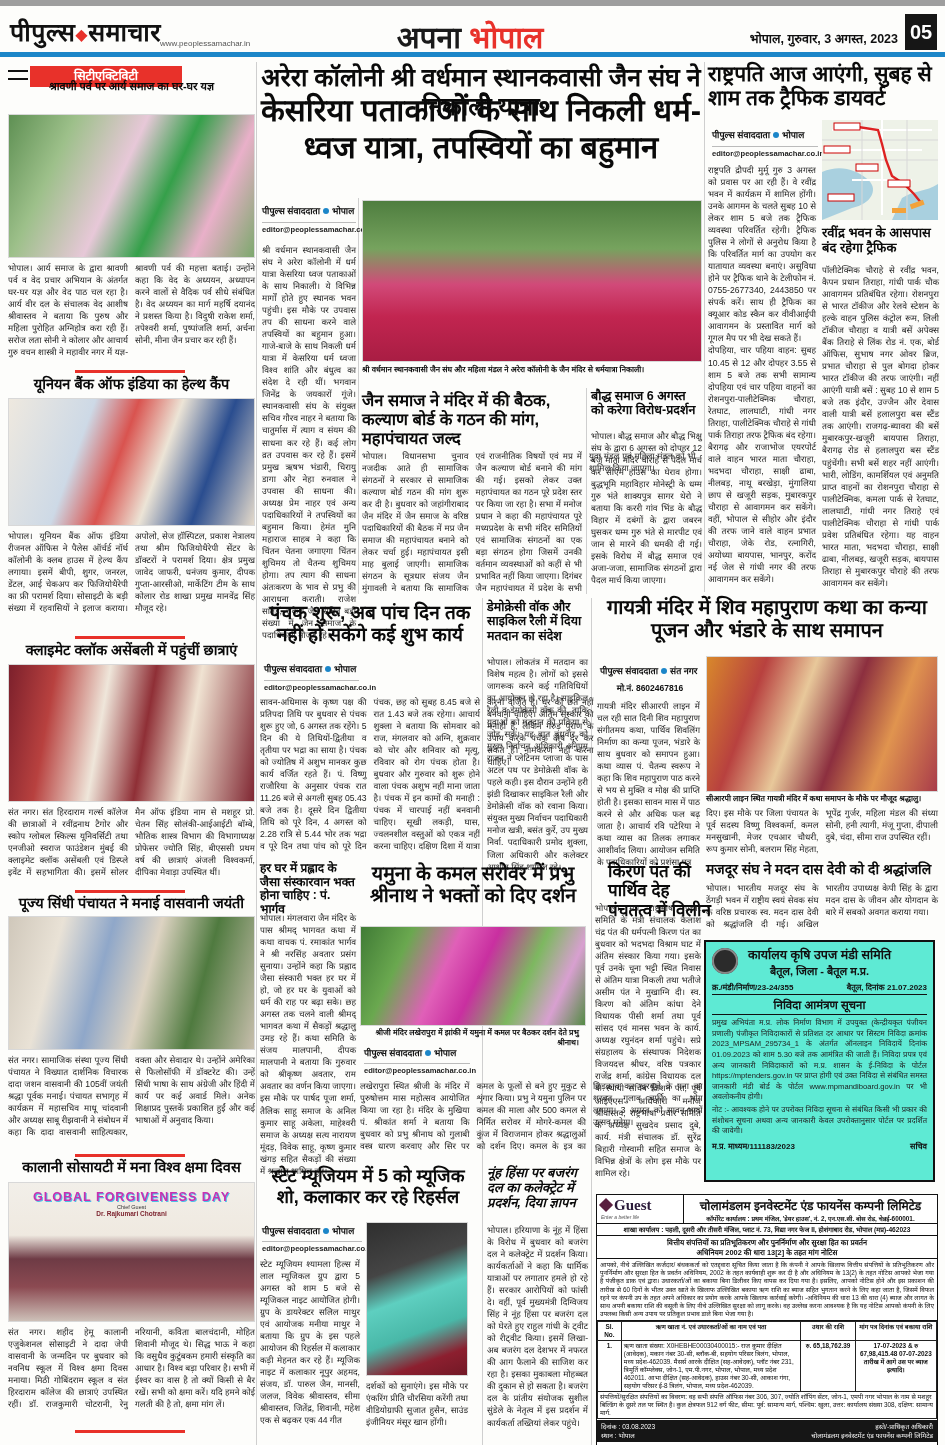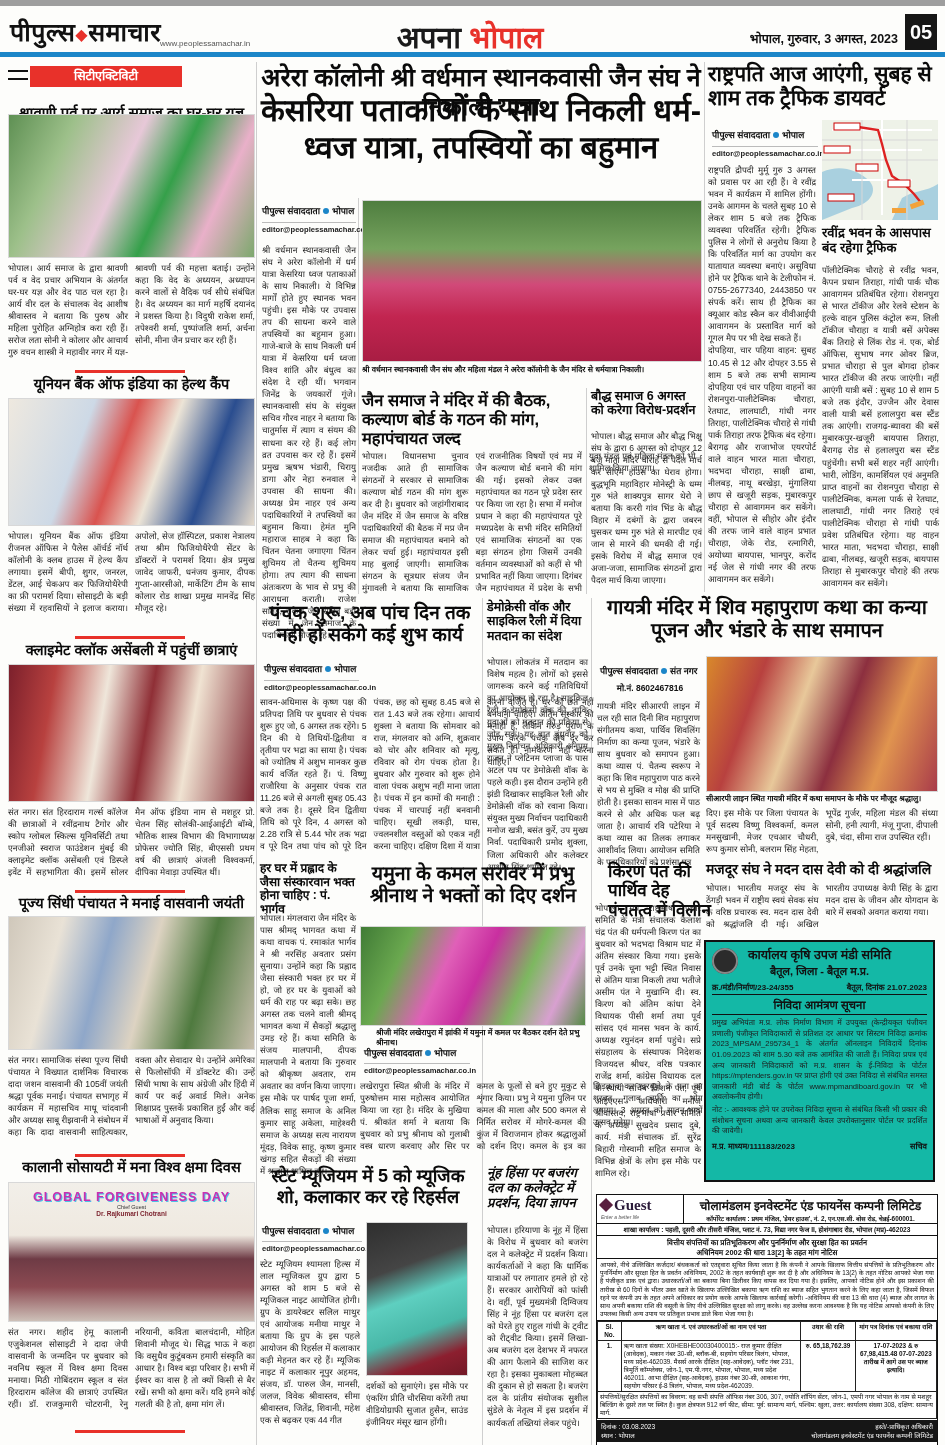--- a/index.html
+++ b/index.html
@@ -15,21 +15,21 @@
   .email{font-size:7.6px;font-weight:700;color:#222;border-top:1px solid #bbb;padding-top:2px;}
   .caption{font-size:7.8px;font-weight:700;color:#111;line-height:1.25;}
   .photo{box-shadow:0 0 0 1px #d8d8d8 inset;}
   .red-rule{background:#e8312a;height:3px;}
   .vrule{position:absolute;width:1px;background:#cfcfcf;}
   .blue-band{position:absolute;left:0;top:46px;width:945px;height:5px;background:#1c86c8;}
   .pagebox{position:absolute;left:905px;top:8px;width:32px;height:36px;background:#161616;color:#fff;
            font-weight:700;font-size:20px;text-align:center;line-height:36px;}
   .citylabel{position:absolute;left:30px;top:60px;width:152px;height:21px;background:#e8312a;color:#fff;
              font-weight:700;font-size:12.5px;text-align:center;line-height:21px;}
-  .adbox{border:2px solid #111;background:#14b8a6;}
+  .adbox{border:2px solid #111;background:#5eead4;}
   .cholatable{width:100%;border-collapse:collapse;font-size:6.4px;line-height:1.25;}
   .cholatable td,.cholatable th{border:1px solid #222;padding:1px 2px;vertical-align:top;text-align:left;}
   .prewrap{white-space:pre-line;}
   .mapsvg{display:block;}
 </style>
 </head>
 <body>
 
 <div class="page">
 
@@ -49,21 +49,21 @@
   <div class="vrule" style="left:704px;top:56px;height:530px;"></div>
   <div class="vrule" style="left:586px;top:382px;height:206px;"></div>
   <div class="vrule" style="left:482px;top:592px;height:848px;"></div>
   <div class="vrule" style="left:591px;top:592px;height:848px;"></div>
   <div class="vrule" style="left:358px;top:192px;height:396px;"></div>
 
   <div class="citylabel">सिटीएक्टिविटी</div>
   <div class="abs" style="left:8px;top:64px;width:20px;height:2px;background:#111;"></div>
   <div class="abs" style="left:8px;top:72px;width:20px;height:2px;background:#111;"></div>
 
-  <div class="abs hl" style="left:8px;top:98px;width:247px;font-size:15px;">श्रावणी पर्व पर आर्य समाज का घर-घर यज्ञ</div>
+  <div class="abs hl" style="left:8px;top:74px;width:247px;font-size:11px;">श्रावणी पर्व पर आर्य समाज का घर-घर यज्ञ</div>
   <div class="abs photo" style="left:8px;top:108px;width:247px;height:144px;background:linear-gradient(115deg,#5d8f52 0%,#9dc08a 22%,#e7c8d8 45%,#35a04a 62%,#e9b0c9 80%,#7aa86b 100%);"></div>
   <div class="abs body-text c2" style="left:8px;top:256px;width:247px;height:104px;">भोपाल। आर्य समाज के द्वारा श्रावणी पर्व व वेद प्रचार अभियान के अंतर्गत घर-घर यज्ञ और वेद पाठ चल रहा है। आर्य वीर दल के संचालक वेद आशीष श्रीवास्तव ने बताया कि पुरुष और महिला पुरोहित अग्निहोत्र करा रही हैं। सरोज लता सोनी ने कोलार और आचार्य गुरु वचन शास्त्री ने महावीर नगर में यज्ञ-श्रावणी पर्व की महत्ता बताई। उन्होंने कहा कि वेद के अध्ययन, अध्यापन करने वालों से वैदिक पर्व सीधे संबंधित है। वेद अध्ययन का मार्ग महर्षि दयानंद ने प्रशस्त किया है। विदुषी राकेश शर्मा, तपेश्वरी शर्मा, पुष्पांजलि शर्मा, अर्चना सोनी, मीना जैन प्रचार कर रही हैं।</div>
   <div class="abs red-rule" style="left:75px;top:364px;width:110px;"></div>
 
   <div class="abs hl" style="left:8px;top:370px;width:247px;font-size:14.5px;">यूनियन बैंक ऑफ इंडिया का हेल्थ कैंप</div>
   <div class="abs photo" style="left:8px;top:392px;width:247px;height:128px;background:linear-gradient(110deg,#efe9df 0%,#cdd9e6 30%,#d9534f 45%,#ece4d6 60%,#2a4d8f 78%,#e8ddcc 100%);"></div>
   <div class="abs body-text c2" style="left:8px;top:524px;width:247px;height:102px;">भोपाल। यूनियन बैंक ऑफ इंडिया रीजनल ऑफिस ने पैलेस ऑर्चर्ड नॉर्थ कॉलोनी के क्लब हाउस में हेल्थ कैंप लगाया। इसमें बीपी, शुगर, जनरल, डेंटल, आई चेकअप कर फिजियोथैरेपी का फ्री परामर्श दिया। सोसाइटी के बड़ी संख्या में रहवासियों ने इलाज कराया। अपोलो, सेज हॉस्पिटल, प्रकाश नेत्रालय तथा श्रीम फिजियोथैरेपी सेंटर के डॉक्टरों ने परामर्श दिया। क्षेत्र प्रमुख जावेद जाफरी, धनंजय कुमार, दीपक गुप्ता-आरसीओ, मार्केटिंग टीम के साथ कोलार रोड शाखा प्रमुख मानवेंद्र सिंह मौजूद रहे।</div>
   <div class="abs red-rule" style="left:75px;top:630px;width:110px;"></div>
 
   <div class="abs hl" style="left:8px;top:636px;width:247px;font-size:14.5px;">क्लाइमेट क्लॉक असेंबली में पहुंचीं छात्राएं</div>
@@ -156,21 +156,21 @@
   <div class="abs body-text c2" style="left:706px;top:801px;width:232px;height:52px;">दिए। इस मौके पर जिला पंचायत के पूर्व सदस्य विष्णु विश्वकर्मा, कमल मनसुखानी, मेजर एचआर चौधरी, रूप कुमार सोनी, बलराम सिंह मेहता, भूपेंद्र गुर्जर, महिला मंडल की संध्या सोनी, हनी त्यागी, मंजू गुप्ता, दीपाली दुबे, चंदा, सीमा राज उपस्थित रहीं।</div>
 
   <div class="abs hl hl-left" style="left:706px;top:856px;width:232px;font-size:14px;">मजदूर संघ ने मदन दास देवी को दी श्रद्धांजलि</div>
   <div class="abs body-text c2" style="left:706px;top:876px;width:232px;height:52px;">भोपाल। भारतीय मजदूर संघ के ठेंगड़ी भवन में राष्ट्रीय स्वयं सेवक संघ के वरिष्ठ प्रचारक स्व. मदन दास देवी को श्रद्धांजलि दी गई। अखिल भारतीय उपाध्यक्ष केपी सिंह के द्वारा मदन दास के जीवन और योगदान के बारे में सबको अवगत कराया गया।</div>
 
   <div class="abs hl hl-left" style="left:260px;top:856px;width:96px;font-size:12px;">हर घर में प्रह्लाद के जैसा संस्कारवान भक्त होना चाहिए : पं. भार्गव</div>
   <div class="abs body-text" style="left:260px;top:906px;width:96px;height:246px;">भोपाल। मंगलवारा जैन मंदिर के पास श्रीमद् भागवत कथा में कथा वाचक पं. रमाकांत भार्गव ने श्री नरसिंह अवतार प्रसंग सुनाया। उन्होंने कहा कि प्रह्लाद जैसा संस्कारी भक्त हर घर में हो, जो हर घर के युवाओं को धर्म की राह पर बढ़ा सके। छह अगस्त तक चलने वाली श्रीमद् भागवत कथा में सैकड़ों श्रद्धालु उमड़ रहे हैं। कथा समिति के संजय मालपानी, दीपक मालपानी ने बताया कि गुरुवार को श्रीकृष्ण अवतार, राम अवतार का वर्णन किया जाएगा। इस मौके पर पार्षद पूजा शर्मा, तैलिक साहू समाज के अनिल कुमार साहू अकेला, माहेश्वरी समाज के अध्यक्ष सत्य नारायण मूंदड़, विवेक साहू, कृष्ण कुमार खंगड़ सहित सैकड़ों की संख्या में श्रद्धालु शामिल हुए।</div>
 
   <div class="abs hl" style="left:360px;top:856px;width:226px;font-size:19.5px;">यमुना के कमल सरोवर में प्रभु श्रीनाथ ने भक्तों को दिए दर्शन</div>
   <div class="abs photo" style="left:360px;top:920px;width:226px;height:100px;background:linear-gradient(115deg,#3f7a35 0%,#6aa84f 20%,#e060b8 38%,#c92fa0 52%,#7db860 70%,#d8a0d0 85%,#4f8a3f 100%);"></div>
-  <div class="abs caption" style="left:376px;top:1022px;width:226px;">श्रीजी मंदिर लखेरापुरा में झांकी में यमुना में कमल पर बैठकर दर्शन देते प्रभु श्रीनाथ।</div>
+  <div class="abs caption" style="left:353px;top:1022px;width:226px;text-align:right;">श्रीजी मंदिर लखेरापुरा में झांकी में यमुना में कमल पर बैठकर दर्शन देते प्रभु श्रीनाथ।</div>
   <div class="abs byline" style="left:364px;top:1040px;">
     <span>पीपुल्स संवाददाता</span><span class="dot"></span><span>भोपाल</span>
   </div>
   <div class="abs email" style="left:364px;top:1057px;width:106px;">editor@peoplessamachar.co.in</div>
   <div class="abs body-text c2" style="left:360px;top:1074px;width:226px;height:78px;">लखेरापुरा स्थित श्रीजी के मंदिर में पुरुषोत्तम मास महोत्सव आयोजित किया जा रहा है। मंदिर के मुखिया पं. श्रीकांत शर्मा ने बताया कि बुधवार को प्रभु श्रीनाथ को गुलाबी वस्त्र धारण करवाए और सिर पर कमल के फूलों से बने हुए मुकुट से शृंगार किया। प्रभु ने यमुना पुलिन पर कमल की माला और 500 कमल से निर्मित सरोवर में मोगरे-कमल की कुंज में विराजमान होकर श्रद्धालुओं को दर्शन दिए। कमल के इत्र का छिड़काव कर खरबूजे के पना का शरबत, गुलाब बर्फी का भोग लगाया। 3 अगस्त को सावन-भादों उत्सव मनेगा।</div>
 
   <div class="abs hl hl-left" style="left:608px;top:856px;width:106px;font-size:17px;">किरण पंत की पार्थिव देह पंचतत्व में विलीन</div>
   <div class="abs body-text" style="left:595px;top:896px;width:106px;height:258px;">भोपाल। मप्र राष्ट्रभाषा प्रचार समिति के मंत्री संचालक कैलाश चंद्र पंत की धर्मपत्नी किरण पंत का बुधवार को भदभदा विश्राम घाट में अंतिम संस्कार किया गया। इसके पूर्व उनके चूना भट्टी स्थित निवास से अंतिम यात्रा निकली तथा भतीजे असीम पंत ने मुखाग्नि दी। स्व. किरण को अंतिम कांधा देने विधायक पीसी शर्मा तथा पूर्व सांसद एवं मानस भवन के कार्य. अध्यक्ष रघुनंदन शर्मा पहुंचे। सप्रे संग्रहालय के संस्थापक निदेशक विजयदत्त श्रीधर, वरिष्ठ पत्रकार राजेंद्र शर्मा, कांग्रेस विधायक दल के स्थायी सचिव किशन पंत, पूर्व आईएएस अधिकारी मनोज श्रीवास्तव, राष्ट्रभाषा प्रचार समिति के अध्यक्ष सुखदेव प्रसाद दुबे, कार्य. मंत्री संचालक डॉ. सुरेंद्र बिहारी गोस्वामी सहित समाज के विभिन्न क्षेत्रों के लोग इस मौके पर शामिल रहे।</div>
 
   <div class="abs adbox" style="left:704px;top:934px;width:231px;height:242px;padding:4px 6px;box-sizing:border-box;">

